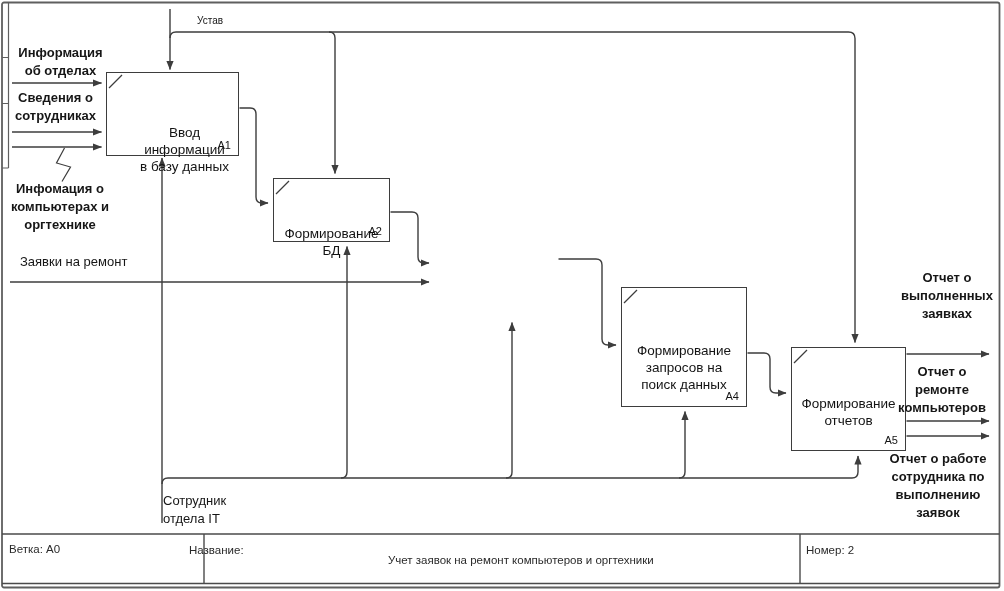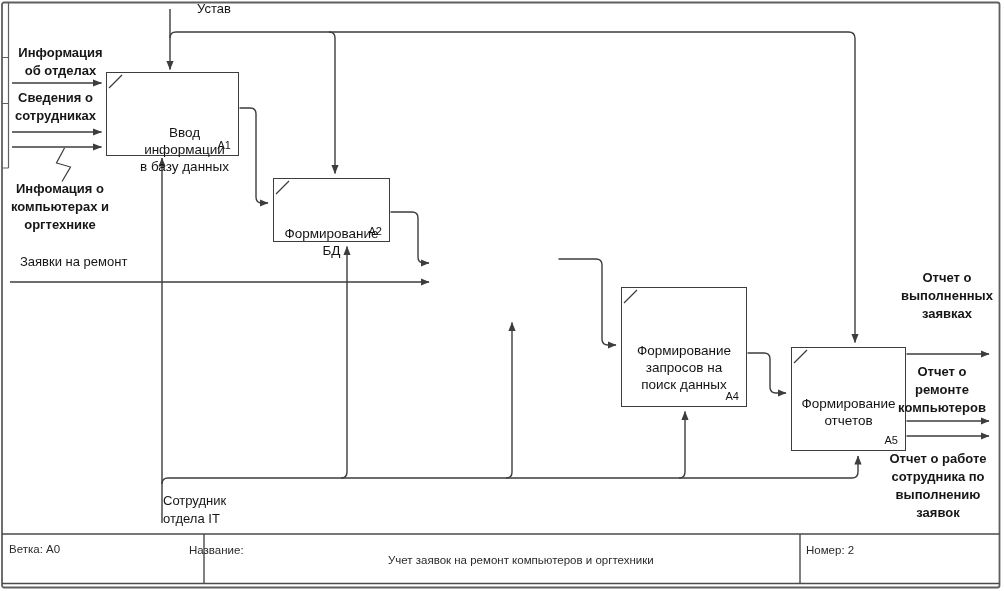--- a/index.html
+++ b/index.html
@@ -35,21 +35,21 @@
   .box-a4{left:621px;top:287px;width:126px;height:120px;padding-top:20px;}
   .box-a5{left:791px;top:347px;width:115px;height:104px;padding-top:13px;}
   
   .lbl{
     position:absolute;
     font-size:13px;line-height:18px;
     white-space:pre-line;
     color:#161616;
   }
   .lbl.center{text-align:center;font-weight:bold;}
-  .lbl-ustav{left:197px;top:0;font-size:13px;white-space:nowrap;}
+  .lbl-ustav{left:197px;top:12px;font-size:10px;white-space:nowrap;}
   .lbl-in1{left:12px;top:44px;width:97px;}
   .lbl-in2{left:8px;top:89px;width:95px;}
   .lbl-in3{left:3px;top:180px;width:114px;}
   .lbl-in4{left:20px;top:253px;white-space:nowrap;}
   .lbl-out1{left:894px;top:269px;width:106px;}
   .lbl-out2{left:886px;top:363px;width:112px;}
   .lbl-out3{left:875px;top:450px;width:126px;}
   .lbl-mech{left:163px;top:492px;}
   
   .f-lbl{

